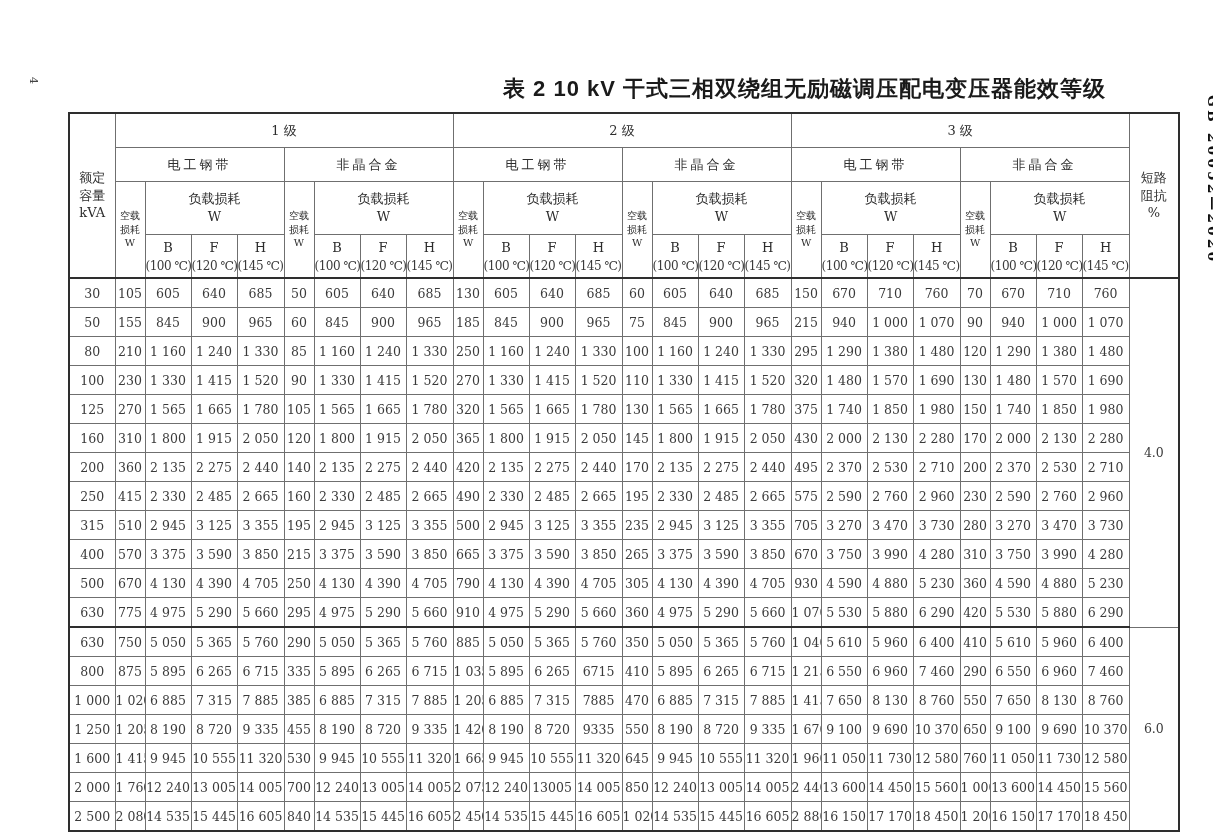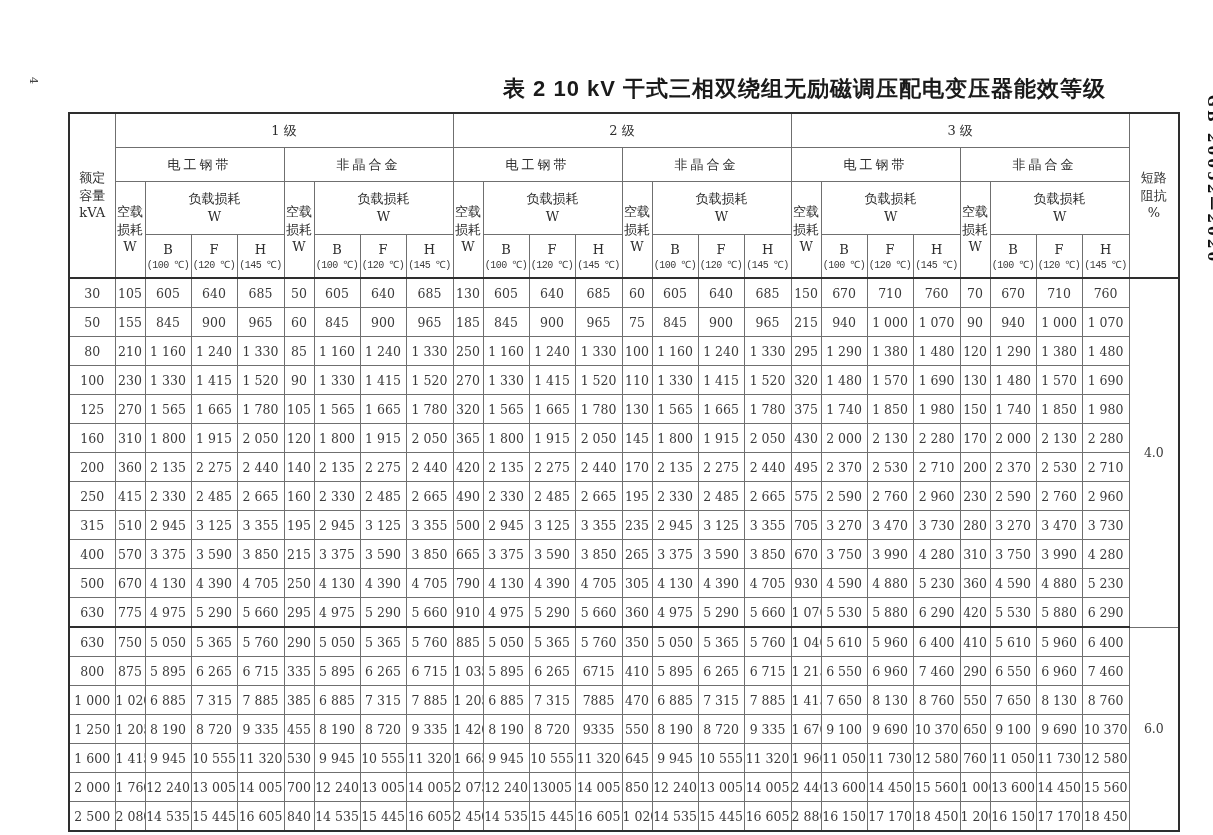--- a/index.html
+++ b/index.html
@@ -38,23 +38,23 @@
   }
   thead th{
     font-size:13px;color:#2d2d2d;
     white-space:pre-line;line-height:1.35;
   }
   thead{border-bottom:2px solid #2e2e2e;}
   tr.hr1 th{height:33px;margin-left:28px;}
   tr.hr2 th{height:33px;letter-spacing:3px;}
   tr.hr3 th{height:52px;}
   tr.hr4 th{height:42px;}
-  th.noload{font-size:13px;letter-spacing:0;}
+  th.noload{font-size:10px;letter-spacing:0;}
   th.loadcol .main{font-size:13px;line-height:1.5;}
-  th.loadcol .sub{font-size:10px;letter-spacing:-0.5px;color:#3a3a3a;white-space:nowrap;font-family:Liberation Mono, monospace;}
+  th.loadcol .sub{font-size:12px;letter-spacing:-0.5px;color:#3a3a3a;white-space:nowrap;}
   tbody td{
     font-size:12.5px;color:#3a3a3a;height:28px;white-space:nowrap;
   }
   tr.gsep td{border-bottom:2px solid #2e2e2e;}
   td.imp2{border-top:2px solid #2e2e2e;margin-left:40px;}
 </style>
 </head>
 <body>
 
 <span class="page-num-left">4</span>

